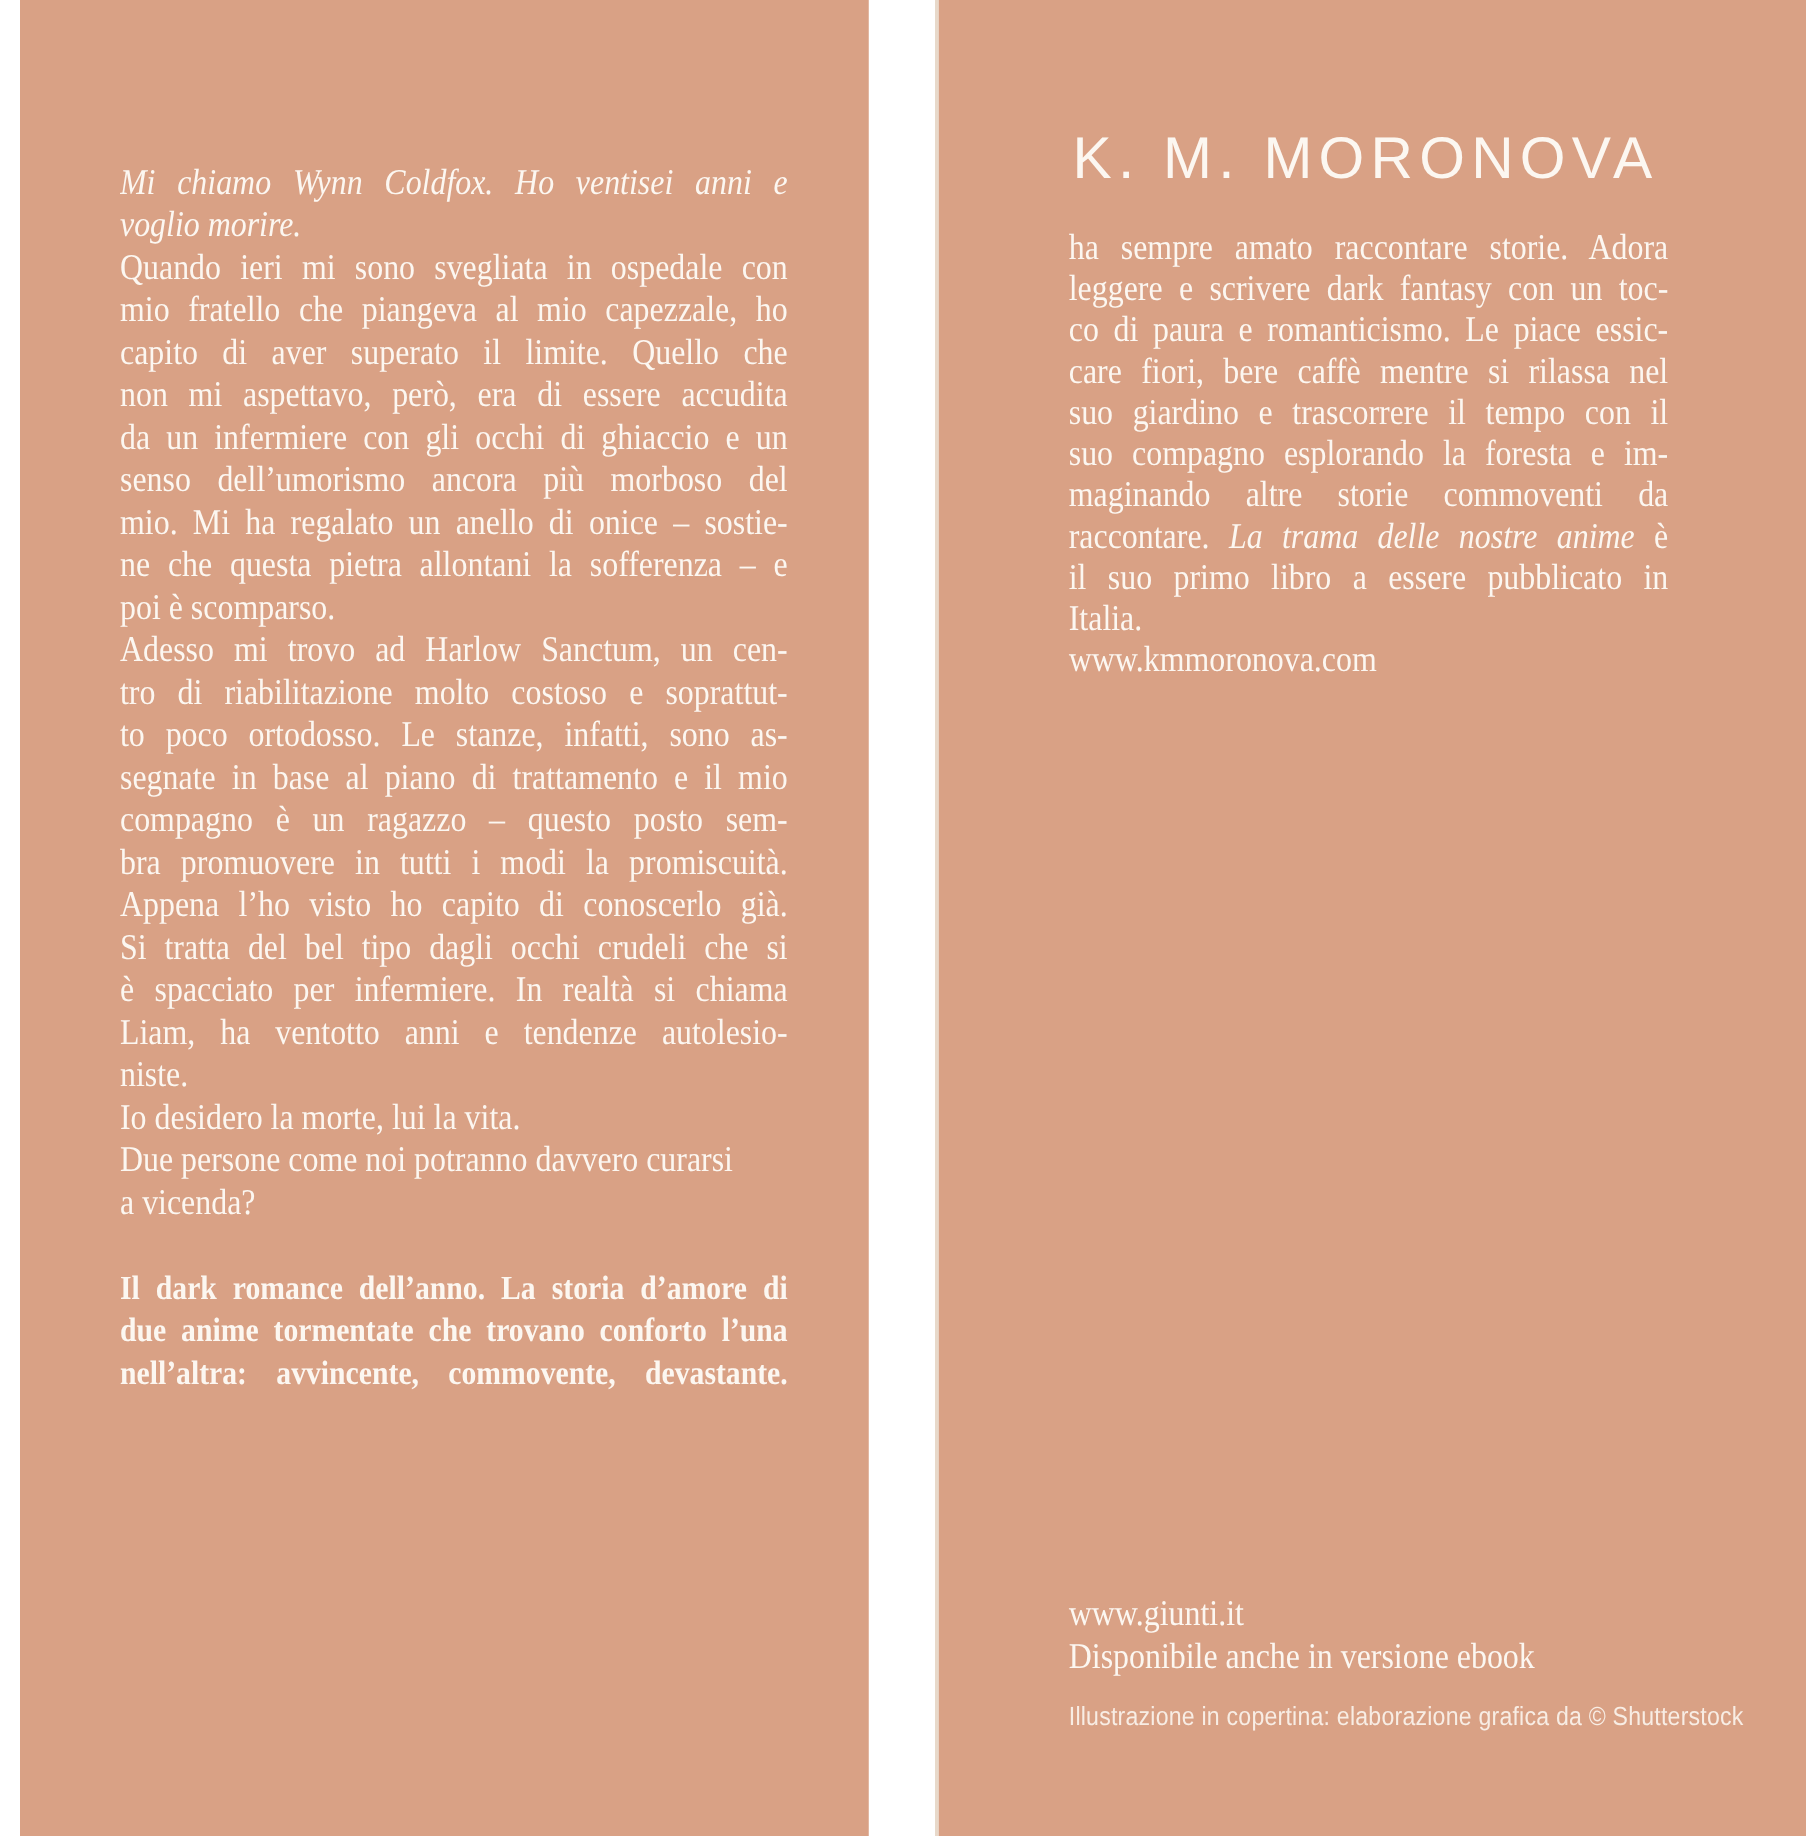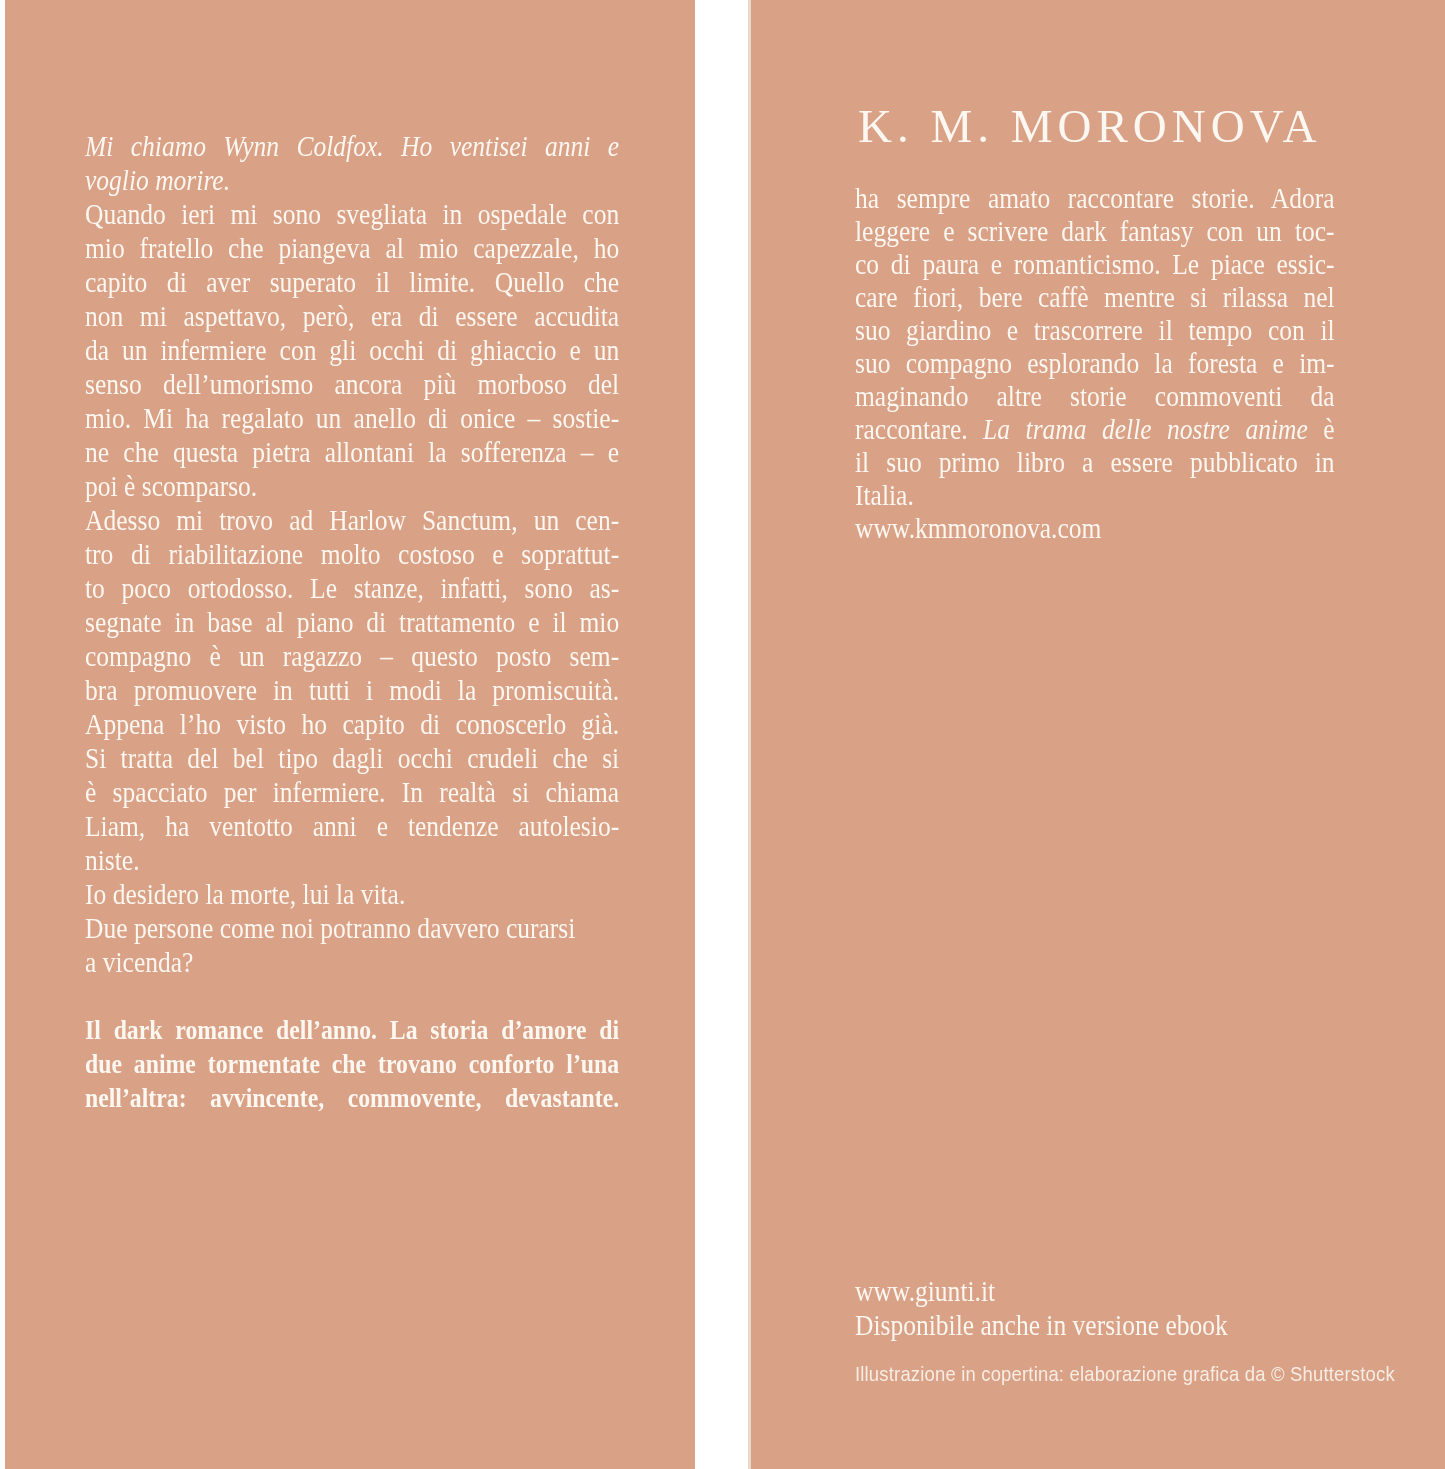--- a/index.html
+++ b/index.html
@@ -10,21 +10,21 @@
     background: #ffffff;
     overflow: hidden;
     font-family: "Liberation Serif", serif;
   }
   .flap {
     position: absolute;
     top: 0;
     height: 1469px;
     background: var(--flap-bg, #d9a185);
   }
-  .flap.left  { left: 5px;     width: 695px; }
+  .flap.left  { left: 16px;     width: 695px; }
   .flap.right { left: 751px; width: 694px; }
   .gap {
     position: absolute;
     left: 695px; top: 0;
     width: 53px; height: 1469px;
     background: var(--gap-bg, #ffffff);
   }
   .crease {
     position: absolute;
     left: 748px; top: 0;
@@ -51,21 +51,21 @@
     font-size: 27px;
     font-weight: bold;
     word-spacing: -1px;
     color: var(--txt, #fcf7f1);
   }
 
   .author {
     position: absolute;
     left: 107px; top: 100px;
     margin: 0;
-    font-family: Liberation Serif, serif;
+    font-family: Liberation Sans, sans-serif;
     font-weight: 400;
     font-size: 47px;
     line-height: 52px;
     letter-spacing: 5px;
     white-space: nowrap;
     color: var(--txt, #fcf7f1);
   }
   .bio {
     position: absolute;
     left: 104px; top: 182px;

